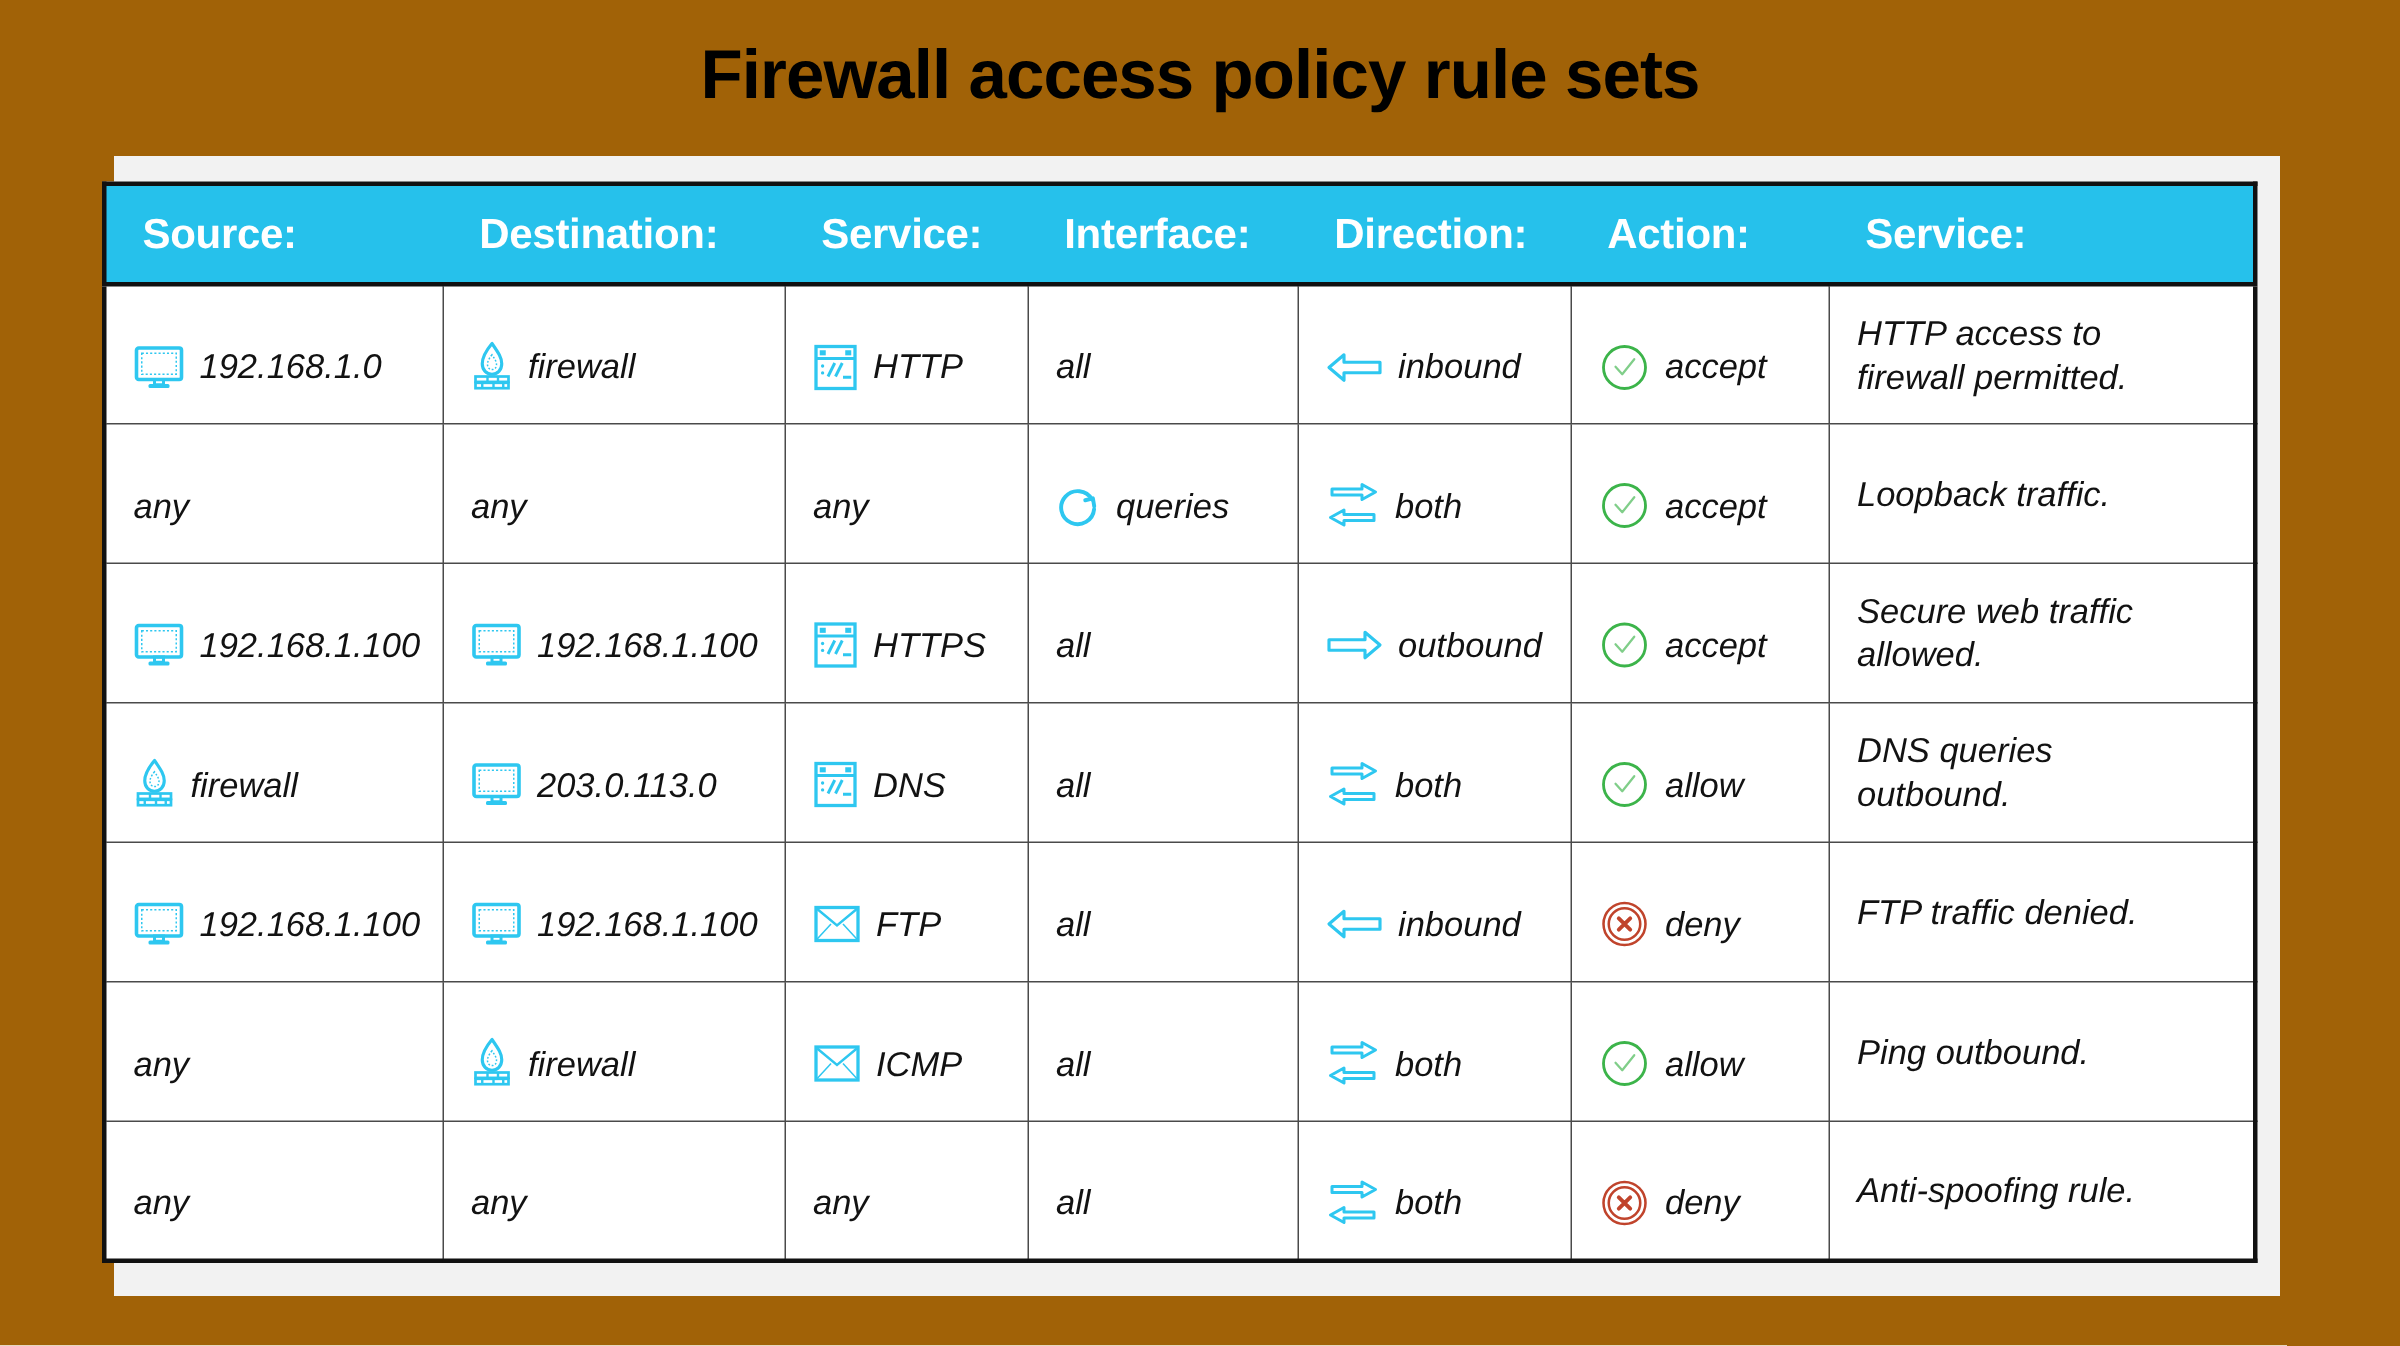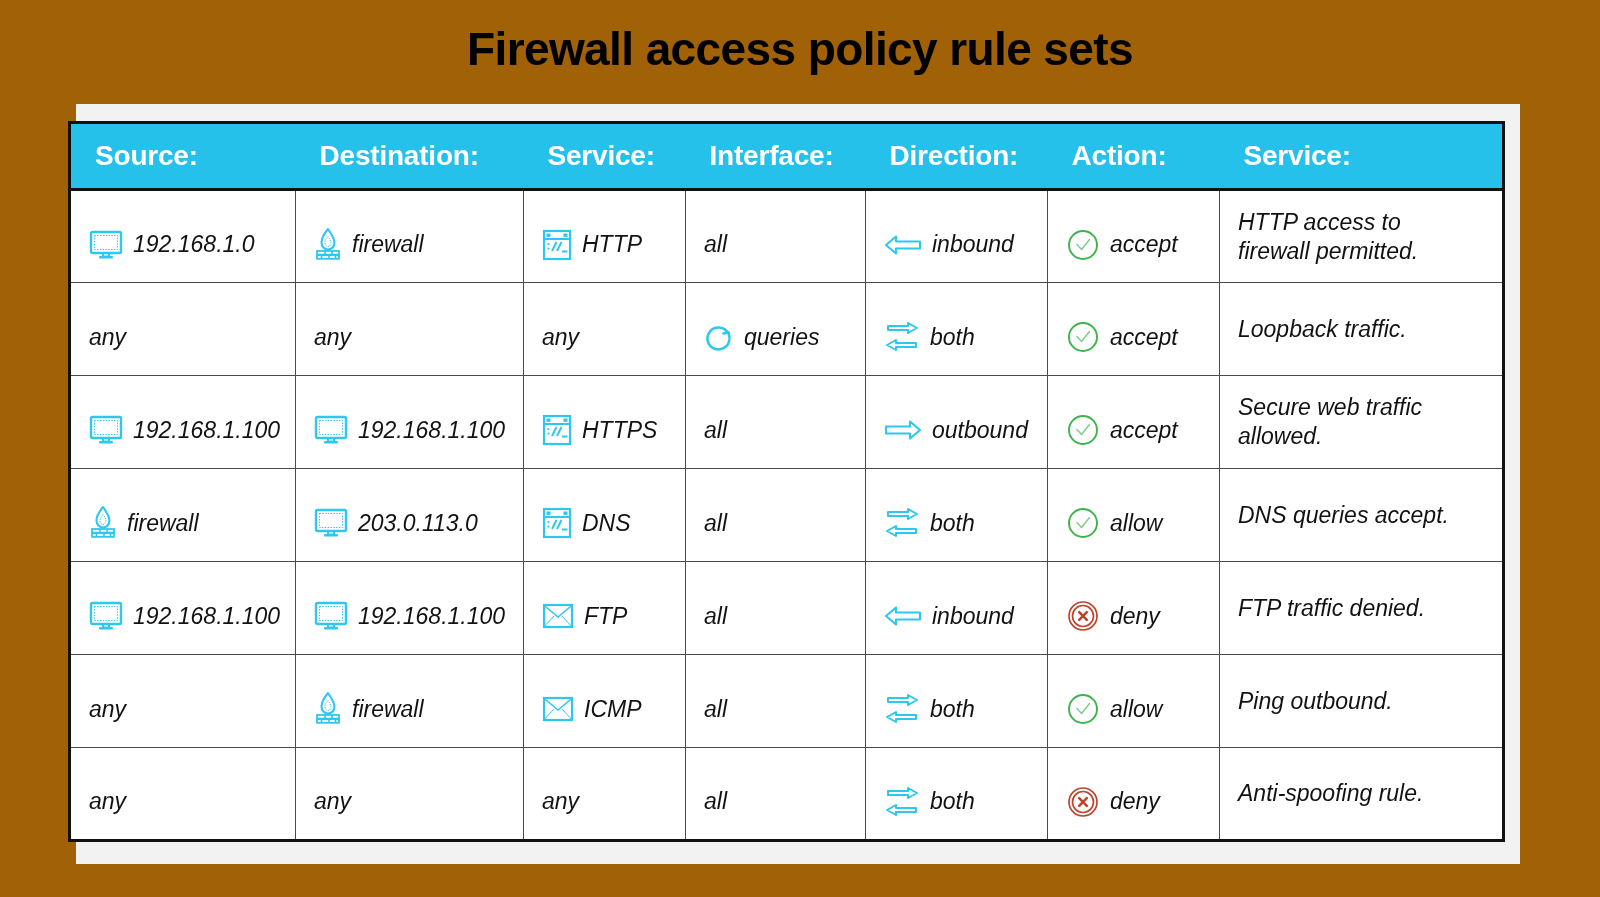--- a/index.html
+++ b/index.html
@@ -419,21 +419,21 @@
               <div class="cell">
                 <span class="ico">
                   <svg width="34" height="34" viewBox="0 0 34 34">
                     <circle cx="17" cy="17" r="14" fill="none" stroke="#3cb44a" stroke-width="1.9"></circle>
                     <path d="M11 16.5 L15.5 21.5 L23.5 11.5" fill="none" stroke="#3cb44a" stroke-width="1.5" stroke-linecap="round" stroke-linejoin="round" opacity="0.65"></path>
                   </svg>
                 </span>
                 <span class="txt">allow</span>
               </div>
             </td>
-            <td class="comments">DNS queries accept.</td>
+            <td class="comments">DNS queries outbound.</td>
           </tr>
           <tr>
             <td>
               <div class="cell">
                 <span class="ico">
                   <svg width="34" height="30" viewBox="0 0 34 30">
                     <rect x="2" y="2" width="30" height="21" rx="1.5" fill="none" stroke="#2ec7f0" stroke-width="2.4"></rect>
                     <rect x="5.5" y="5.5" width="23" height="14" fill="none" stroke="#2ec7f0" stroke-width="1" stroke-dasharray="1.4 1.4"></rect>
                     <rect x="14" y="23" width="6" height="3.5" fill="none" stroke="#2ec7f0" stroke-width="2"></rect>
                     <rect x="10" y="26" width="14" height="2.6" rx="1" fill="#2ec7f0"></rect>

